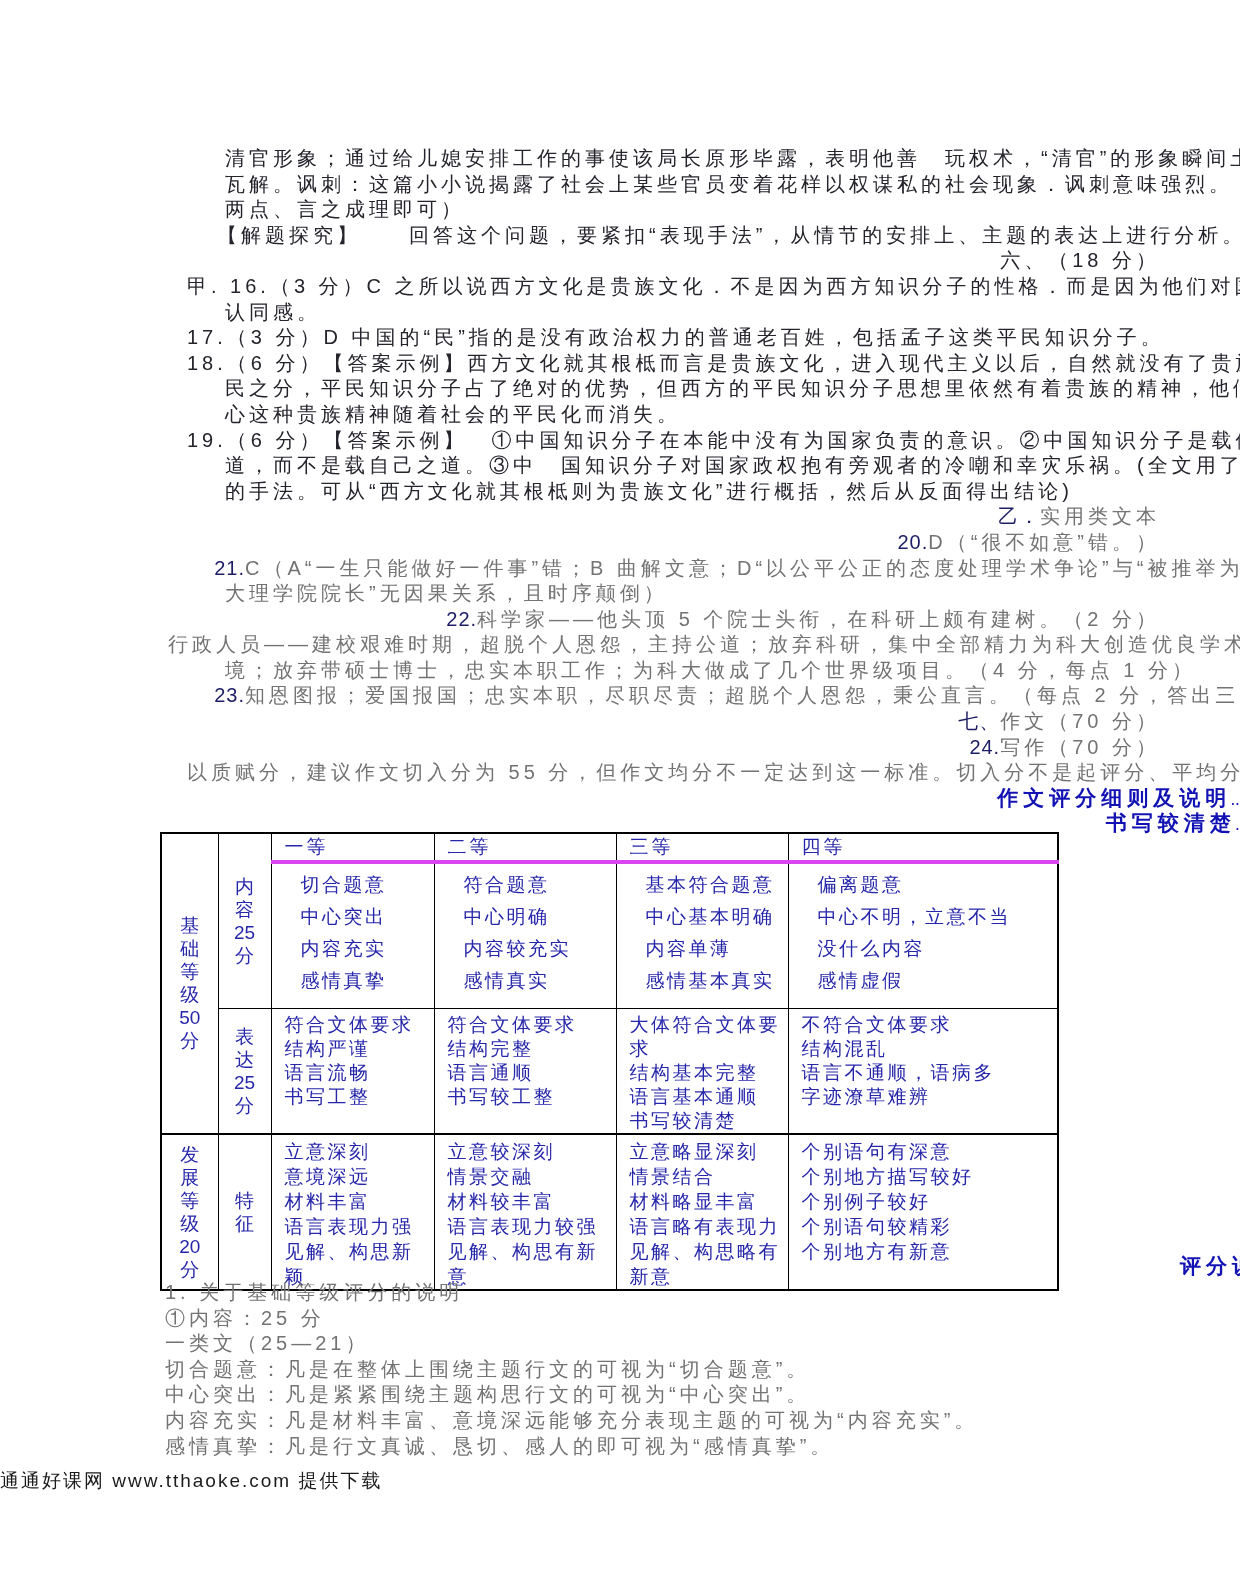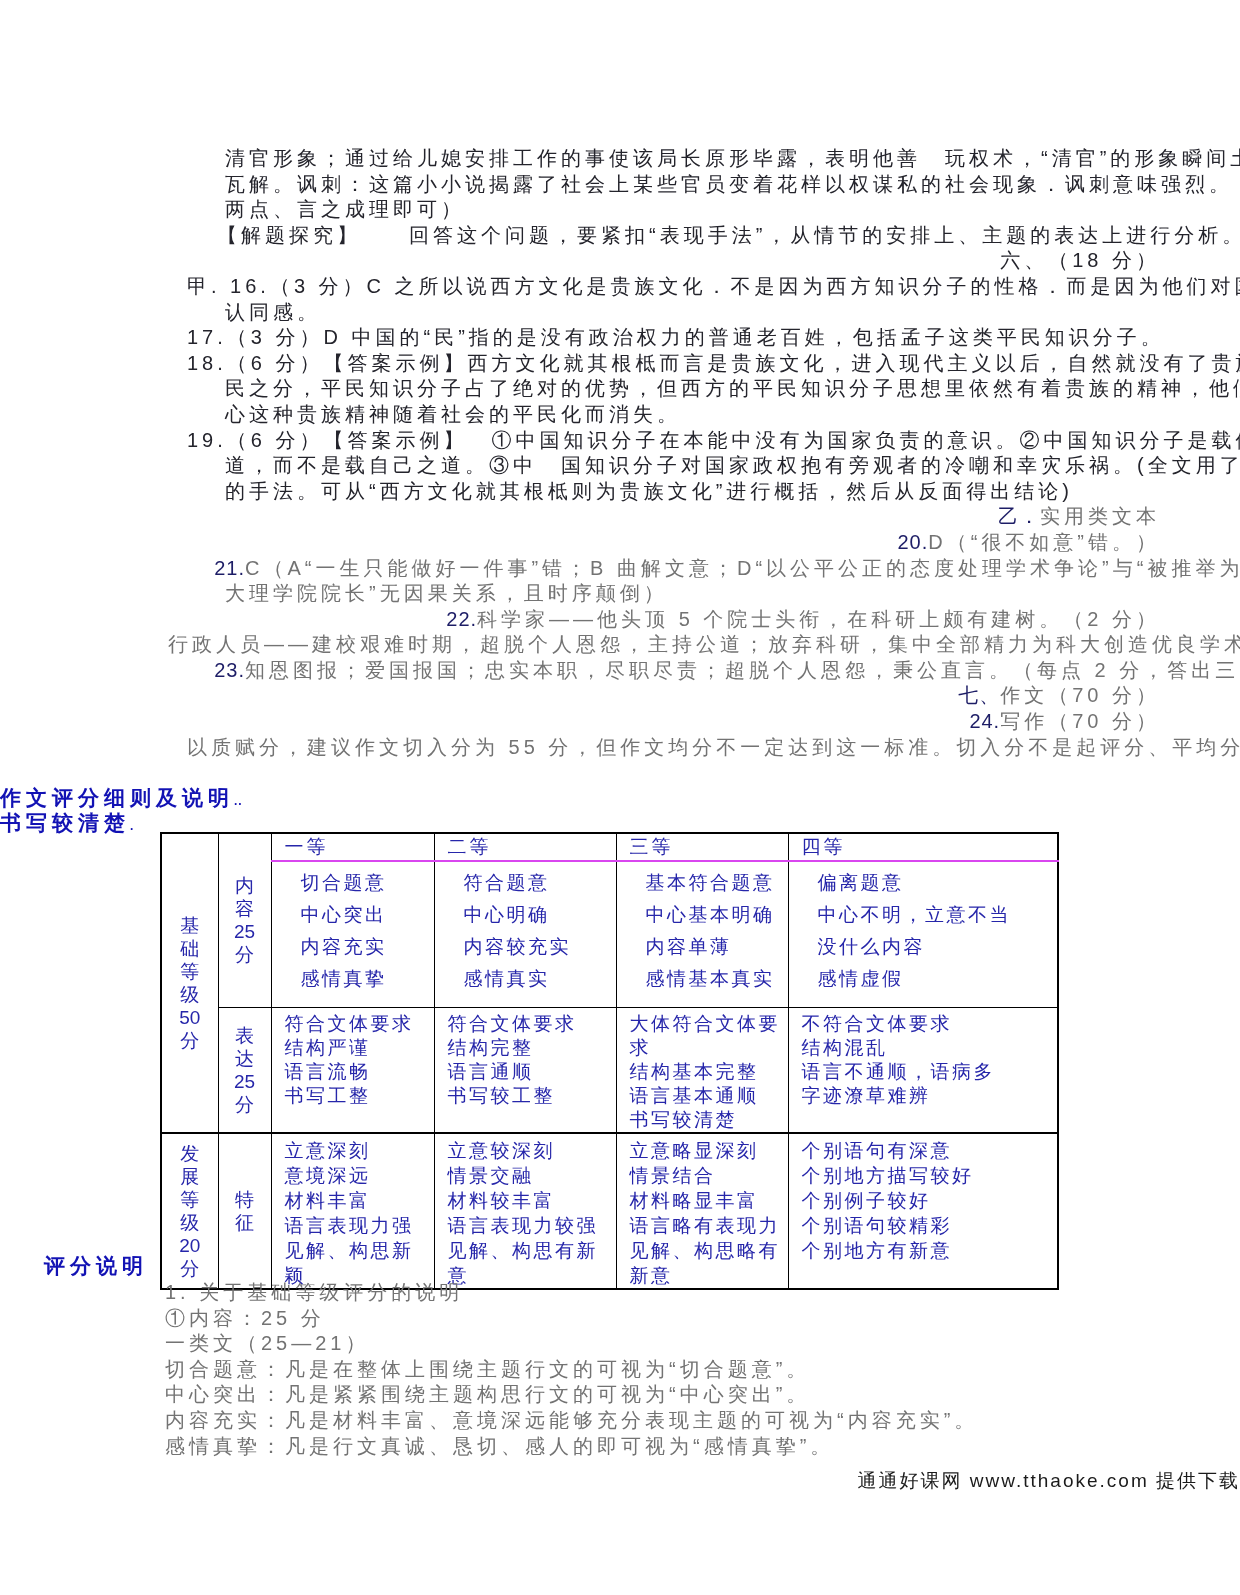--- a/index.html
+++ b/index.html
@@ -10,41 +10,41 @@
   .notes{position:absolute;left:165px;top:1280px;width:1000px;}
   .ln{height:25.6px;line-height:25.6px;font-size:20px;letter-spacing:4px;white-space:nowrap;}
   .i0{padding-left:8px;}
   .i1{padding-left:27px;text-align:right;}
   .i15{padding-left:57px;}
   .i2{padding-left:65px;}
   .dk{color:#24242c;}
   .bl{color:#737373;}
   .px{display:inline-block;width:58px;color:#1d1d66;letter-spacing:1px;}
   
-  .heading{position:absolute;left:0;width:1240px;text-align:left;font-weight:bold;
+  .heading{position:absolute;left:0;width:1240px;text-align:right;font-weight:bold;
            color:#1212b4;font-size:21px;letter-spacing:5px;line-height:24px;}
   .dots{font-size:12px;letter-spacing:1px;color:#1212b4;}
   
   .rubric-table{position:absolute;left:160px;top:832px;border-collapse:collapse;
                 table-layout:fixed;width:897px;border:2px solid #000;color:#2626aa;}
   .rubric-table td{border:1px solid #000;overflow:hidden;}
-  .hd td.gh{border-bottom:2px solid #d946ef;height:24px;font-size:19px;letter-spacing:3px;
+  .hd td.gh{border-bottom:4px solid #d946ef;height:24px;font-size:19px;letter-spacing:3px;
             padding:0 0 0 13px;vertical-align:middle;}
   .vlab{text-align:center;vertical-align:middle;white-space:pre-line;
         font-size:19px;line-height:23px;letter-spacing:0;}
   .cc{vertical-align:top;white-space:pre-line;font-size:19px;letter-spacing:2.5px;
       padding:4px 4px 0 13px;line-height:24px;}
   tr.r-content{height:146px;}
   tr.r-content .cc{line-height:32px;padding-top:5px;padding-left:29px;}
   tr.r-expr{height:96px;}
   tr.r-dev{height:149px;}
   tr.r-dev td{border-top:2px solid #000;}
   tr.r-dev .cc{line-height:25px;}
   
-  .footer{position:absolute;left:0;top:1468px;width:1240px;text-align:right;
+  .footer{position:absolute;left:0;top:1468px;width:1240px;text-align:left;
           color:#1b1b1b;font-size:19px;letter-spacing:2px;}
 </style>
 </head>
 <body>
 
 <div class="page">
 
   <div class="answers">
     <div class="ln i2 dk">清官形象；通过给儿媳安排工作的事使该局长原形毕露，表明他善　玩权术，“清官”的形象瞬间土崩</div>
     <div class="ln i2 dk">瓦解。讽刺：这篇小小说揭露了社会上某些官员变着花样以权谋私的社会现象．讽刺意味强烈。（答出</div>
@@ -59,20 +59,21 @@
     <div class="ln i2 dk">心这种贵族精神随着社会的平民化而消失。</div>
     <div class="ln i1 dk">19.（6 分）【答案示例】　①中国知识分子在本能中没有为国家负责的意识。②中国知识分子是载他人之</div>
     <div class="ln i2 dk">道，而不是载自己之道。③中　国知识分子对国家政权抱有旁观者的冷嘲和幸灾乐祸。(全文用了对比</div>
     <div class="ln i2 dk">的手法。可从“西方文化就其根柢则为贵族文化”进行概括，然后从反面得出结论)</div>
     <div class="ln i1"><span class="px">乙．</span><span class="bl">实用类文本</span></div>
     <div class="ln i1"><span class="px">20.</span><span class="bl">D（“很不如意”错。）</span></div>
     <div class="ln i1"><span class="px">21.</span><span class="bl">C（A“一生只能做好一件事”错；B 曲解文意；D“以公平公正的态度处理学术争论”与“被推举为科</span></div>
     <div class="ln i2 bl">大理学院院长”无因果关系，且时序颠倒）</div>
     <div class="ln i1"><span class="px">22.</span><span class="bl">科学家——他头顶 5 个院士头衔，在科研上颇有建树。（2 分）</span></div>
     <div class="ln i0 bl">行政人员——建校艰难时期，超脱个人恩怨，主持公道；放弃科研，集中全部精力为科大创造优良学术环</div>
+    <div class="ln i2 bl">境；放弃带硕士博士，忠实本职工作；为科大做成了几个世界级项目。（4 分，每点 1 分）</div>
     <div class="ln i1"><span class="px">23.</span><span class="bl">知恩图报；爱国报国；忠实本职，尽职尽责；超脱个人恩怨，秉公直言。（每点 2 分，答出三点即可）</span></div>
     <div class="ln i1"><span class="px">七、</span><span class="bl">作文（70 分）</span></div>
     <div class="ln i1"><span class="px">24.</span><span class="bl">写作（70 分）</span></div>
     <div class="ln i1 bl">以质赋分，建议作文切入分为 55 分，但作文均分不一定达到这一标准。切入分不是起评分、平均分；要拉</div>
   </div>
 
   <div class="heading" style="top:786px;"><span>作文评分细则及说明</span><span class="dots">..</span></div>
   <div class="heading" style="top:811px;"><span>书写较清楚</span><span class="dots">.</span></div>
 
   <table class="rubric-table">

